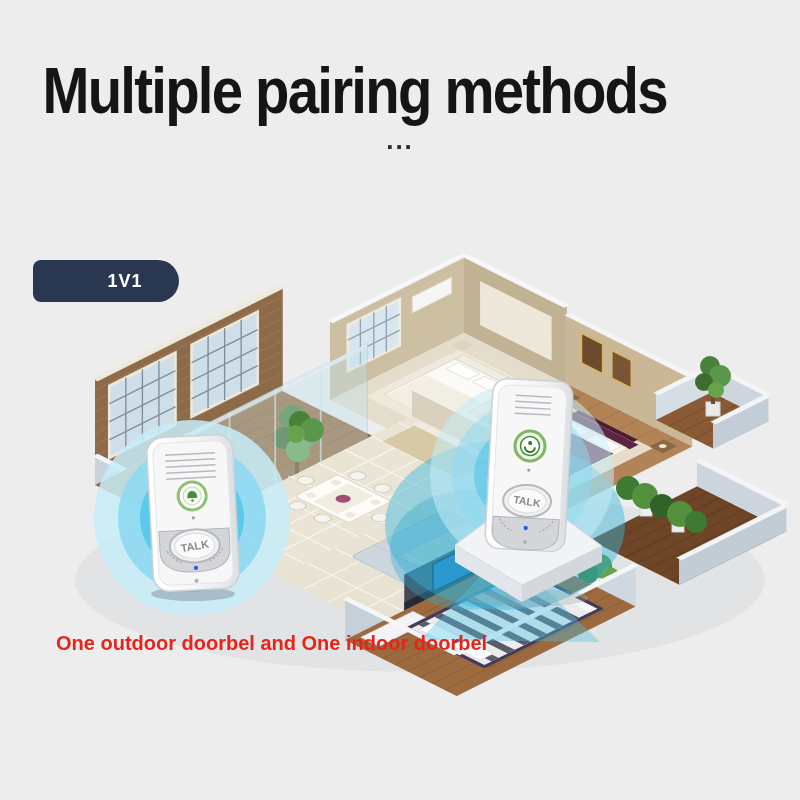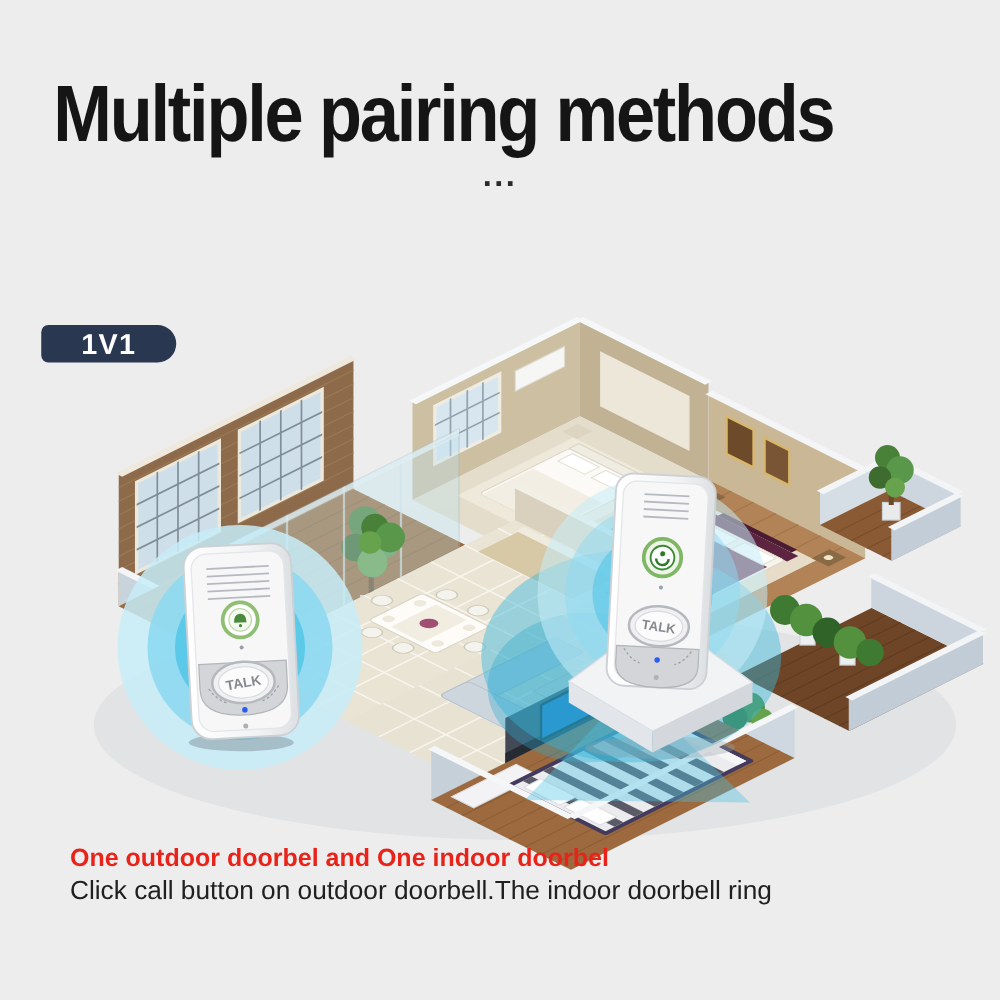--- a/index.html
+++ b/index.html
@@ -14,30 +14,30 @@
     font-size:64px; font-weight:700; letter-spacing:-2px;
     color:#151515; line-height:1.05; white-space:nowrap;
     transform:scaleX(.88); transform-origin:50% 50%;
   }
   .dots{
     text-align:center; font-size:26px; font-weight:700; color:#2a2a2a;
     letter-spacing:2px; margin-top:2px; line-height:1;
   }
   .badge{
     position:absolute; left:33px; top:260px;
-    width:108px; height:30px;
+    width:108px; height:42px;
     background:#2a3750;
     border-radius:8px 21px 21px 8px;
     display:flex; align-items:center; justify-content:center;
-    color:#ffffff; font-size:23px; font-weight:700; letter-spacing:1px;
+    color:#ffffff; font-size:18px; font-weight:700; letter-spacing:1px;padding-left:38px;
   }
   .scene{ position:absolute; left:0; top:250px; width:800px; height:460px; }
   .caption{ position:absolute; left:56px; top:631px; }
   .caption .headline{
-    color:#e8231a; font-size:20px; font-weight:700; line-height:25px; white-space:nowrap;margin-top:44px;
+    color:#e8231a; font-size:20px; font-weight:700; line-height:25px; white-space:nowrap;
   }
   .caption .body{
     color:#202020; font-size:21px; font-weight:400; line-height:26px; white-space:nowrap;
   }
 </style>
 </head>
 <body>
 
 <div class="title-wrap">
   <span class="title">Multiple pairing methods</span>
@@ -363,14 +363,13 @@
       <path d="M165,300 q7,10 15,12 M221,300 q-7,10 -15,12" stroke="#9a9ea3" stroke-width="1" fill="none" stroke-dasharray="2,2"></path>
       <circle cx="193" cy="318" r="2.2" fill="#2b5cf0"></circle>
       <circle cx="193" cy="331" r="2" fill="#aeb2b6"></circle>
     </g>
   </g>
 </svg>
 </div>
 
 <div class="caption">
   <div class="headline">One outdoor doorbel and One indoor doorbel</div>
-  <div class="body">Click call button on outdoor doorbell.The indoor doorbell ring</div>
 </div>
 
 </body></html>

